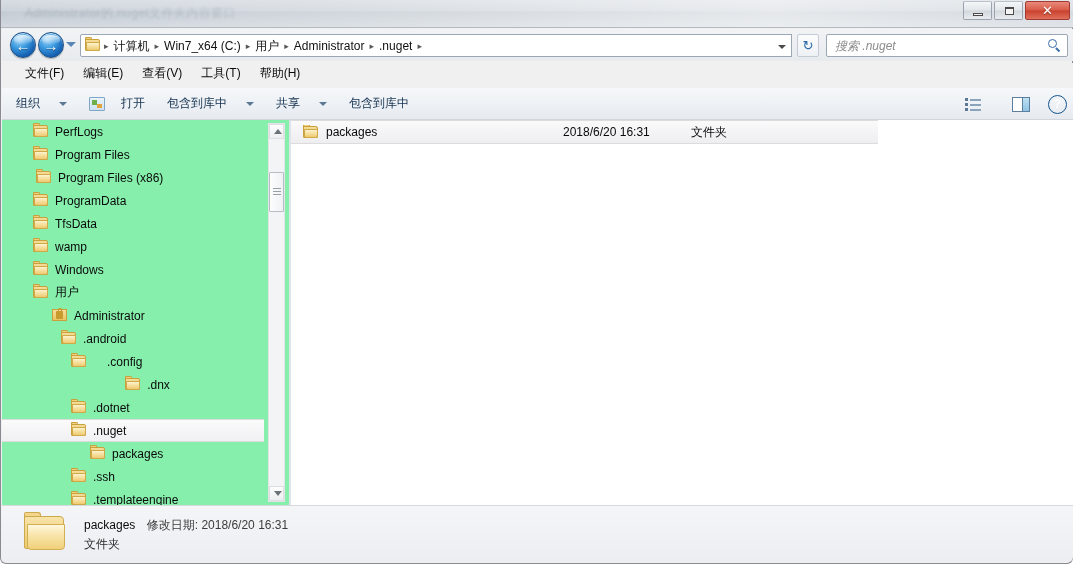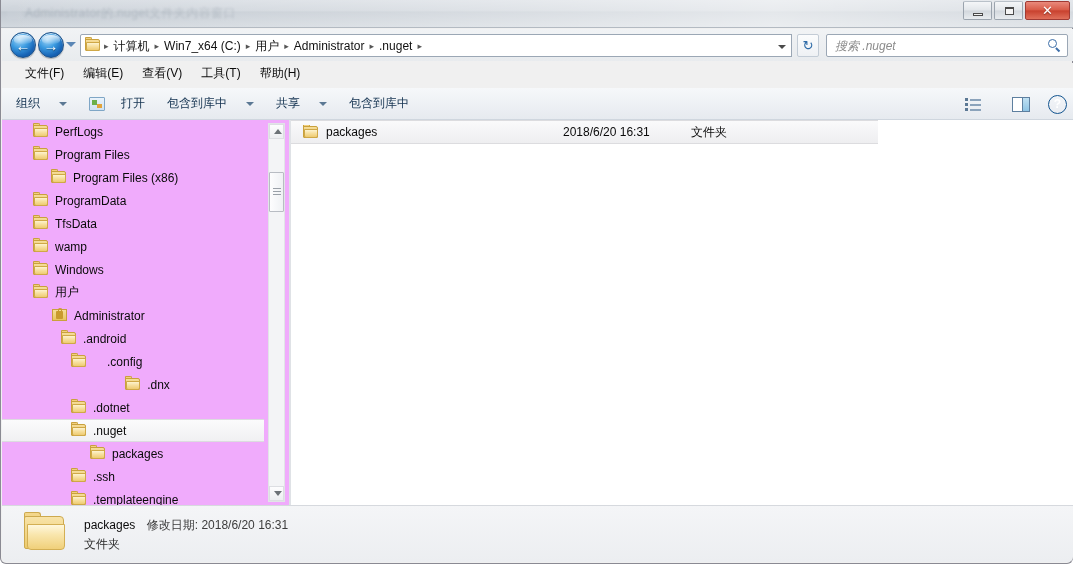--- a/index.html
+++ b/index.html
@@ -383,21 +383,21 @@
     text-align: center;
     line-height: 17px;
     cursor: pointer;
   }
 
   
   .nav-pane {
     position: absolute;
     left: 1px; top: 120px;
     width: 287px; height: 385px;
-    background: #f0abfc;
+    background: #86efac;
     overflow: hidden;
   }
   .tree {
     position: absolute;
     left: 0; top: 0;
     width: 262px;
   }
   .tree-row {
     position: relative;
     height: 23px;
@@ -728,21 +728,21 @@
             <span>PerfLogs</span>
           </div>
           <div class="tree-row" style="padding-left: 31px;">
             <span class="folder-ico tfolder">
               <span class="tab"></span>
               <span class="back"></span>
               <span class="front"></span>
             </span>
             <span>Program Files</span>
           </div>
-          <div class="tree-row" style="padding-left: 49px;">
+          <div class="tree-row" style="padding-left: 34px;">
             <span class="folder-ico tfolder">
               <span class="tab"></span>
               <span class="back"></span>
               <span class="front"></span>
             </span>
             <span>Program Files (x86)</span>
           </div>
           <div class="tree-row" style="padding-left: 31px;">
             <span class="folder-ico tfolder">
               <span class="tab"></span>

